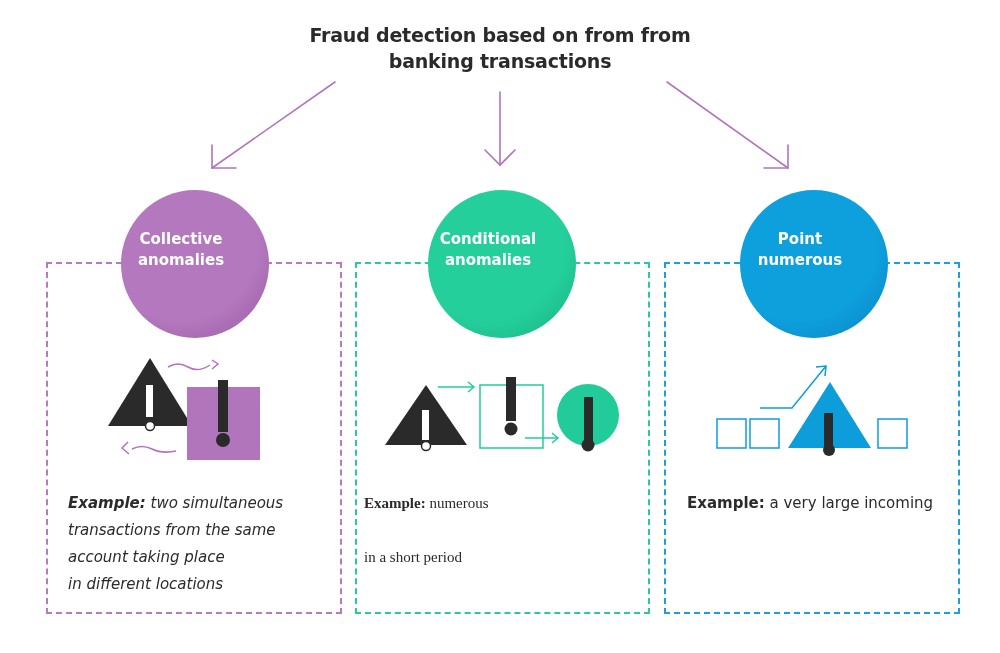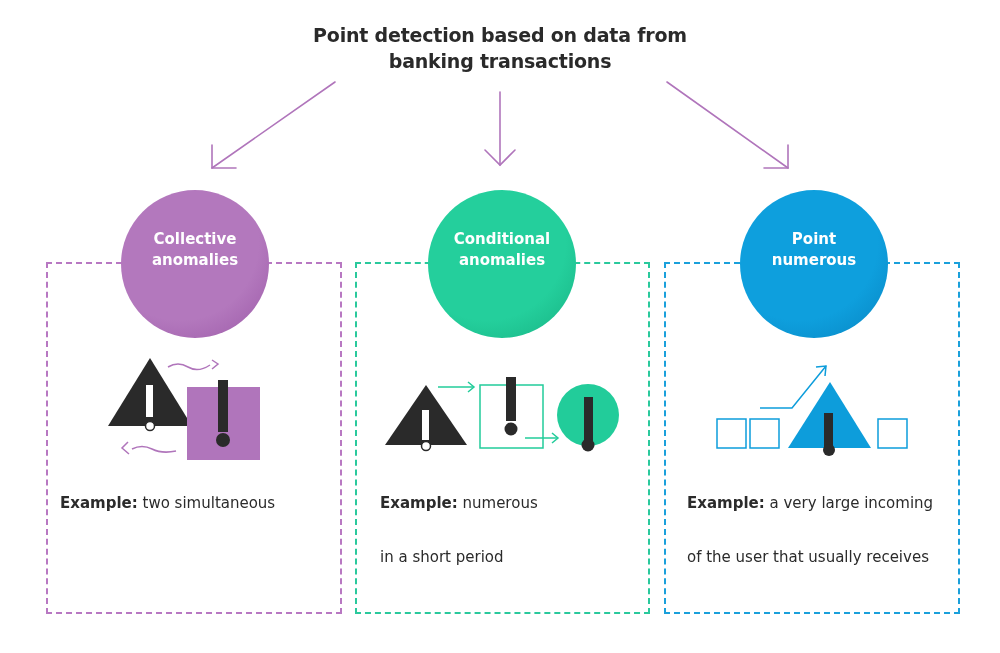--- a/index.html
+++ b/index.html
@@ -3,31 +3,31 @@
 <meta charset="utf-8">
 <style>
   html, body { margin: 0; padding: 0; background: #ffffff; }
   body { width: 1000px; height: 653px; position: relative; overflow: hidden;
          font-family: "DejaVu Sans", "Liberation Sans", sans-serif; color: #2b2b2b; }
   .title { position: absolute; left: 300px; top: 22px; width: 400px; text-align: center;
            font-weight: bold; font-size: 19px; line-height: 26px; color: #2a2a2a; letter-spacing: -0.2px; }
   svg.arrows { position: absolute; left: 0; top: 0; }
   .panel { position: absolute; top: 262px; height: 352px; border: 2px dashed; box-sizing: border-box; }
   .circle { position: absolute; width: 148px; height: 148px; border-radius: 50%;
-            display: flex; align-items: center; justify-content: center; text-align: center;
+            display: flex; align-items: center; justify-content: flex-start; text-align: center;
             color: #fff; font-weight: bold; font-size: 15px; line-height: 21px; top: 190px; }
   .circle span { display: block; width: 120px; margin-top: -28px; }
   .example { position: absolute; top: 490px; font-size: 15px; line-height: 27px; color: #2b2b2b; }
   .example b { font-weight: bold; }
   svg.illus { position: absolute; }
 </style>
 </head>
 <body>
 
-<div class="title">Point detection based on data from banking transactions</div>
+<div class="title">Fraud detection based on from from banking transactions</div>
 
 <svg class="arrows" width="1000" height="200">
   <g fill="none" stroke="#b075bb" stroke-width="1.6" stroke-linecap="round">
     <line x1="335" y1="82" x2="212" y2="168"></line>
     <polyline points="212,145 212,168 236,168"></polyline>
     <line x1="500" y1="92" x2="500" y2="165"></line>
     <polyline points="485,150 500,165 515,150"></polyline>
     <line x1="667" y1="82" x2="788" y2="168"></line>
     <polyline points="764,168 788,168 788,145"></polyline>
   </g>
@@ -42,25 +42,26 @@
   <polyline points="112,5 118,9 112,14" fill="none" stroke="#b075bb" stroke-width="1.5"></polyline>
   <path d="M32 94 q10 -5 20 0 t24 2" fill="none" stroke="#b075bb" stroke-width="1.5"></path>
   <polyline points="28,87 22,93 29,99" fill="none" stroke="#b075bb" stroke-width="1.5"></polyline>
   <polygon points="50,3 92,71 8,71" fill="#2a2a2a"></polygon>
   <rect x="46" y="30" width="7" height="32" fill="#fff"></rect>
   <circle cx="50" cy="71" r="4.5" fill="#fff" stroke="#2a2a2a" stroke-width="1.5"></circle>
   <rect x="87" y="32" width="73" height="73" fill="#b075bb"></rect>
   <rect x="118" y="25" width="10" height="52" fill="#2a2a2a"></rect>
   <circle cx="123" cy="85" r="7" fill="#2a2a2a"></circle>
 </svg>
-<div class="example" style="left:60px;">
+<div class="example" style="left:68px;font-style:italic;">
   <b>Example:</b>
   <span>two simultaneous</span><br>
-  <br>
-  <br>
+  <span>transactions from the same</span><br>
+  <span>account taking place</span><br>
+  <span>in different locations</span>
 </div>
 
 <div class="panel" style="left:355px; width:295px; border-color:#2ac99c;"></div>
 <div class="circle" style="left:428px; background: radial-gradient(circle at 40% 35%, #24cf9c 60%, #16b081 100%);">
   <span>Conditional anomalies</span>
 </div>
 <svg class="illus" style="left:380px; top:375px;" width="250" height="85">
   <line x1="58" y1="12" x2="94" y2="12" stroke="#22cc9a" stroke-width="1.5"></line>
   <polyline points="88,7 94,12 88,17" fill="none" stroke="#22cc9a" stroke-width="1.5"></polyline>
   <polygon points="46,10 87,70 5,70" fill="#2a2a2a"></polygon>
@@ -68,21 +69,21 @@
   <circle cx="46" cy="71" r="4.5" fill="#fff" stroke="#2a2a2a" stroke-width="1.5"></circle>
   <rect x="100" y="10" width="63" height="63" fill="none" stroke="#22cc9a" stroke-width="1.5"></rect>
   <rect x="126" y="2" width="10" height="44" fill="#2a2a2a"></rect>
   <circle cx="131" cy="54" r="6.5" fill="#2a2a2a"></circle>
   <line x1="145" y1="63" x2="178" y2="63" stroke="#22cc9a" stroke-width="1.5"></line>
   <polyline points="172,58 178,63 172,68" fill="none" stroke="#22cc9a" stroke-width="1.5"></polyline>
   <circle cx="208" cy="40" r="31" fill="#22cc9a"></circle>
   <rect x="204" y="22" width="9" height="44" fill="#2a2a2a"></rect>
   <circle cx="208" cy="70" r="6.5" fill="#2a2a2a"></circle>
 </svg>
-<div class="example" style="left:380px;">
+<div class="example" style="left:364px;font-family:Liberation Serif, serif;">
   <b>Example:</b>
   <span>numerous</span><br>
   <br>
   <span>in a short period</span>
 </div>
 
 <div class="panel" style="left:664px; width:296px; border-color:#1aa0db;"></div>
 <div class="circle" style="left:740px; background: radial-gradient(circle at 40% 35%, #0e9fdd 60%, #0783c0 100%);">
   <span>Point numerous</span>
 </div>
@@ -93,14 +94,14 @@
   <rect x="40" y="59" width="29" height="29" fill="none" stroke="#0d9ddb" stroke-width="1.5"></rect>
   <polygon points="120,22 161,88 78,88" fill="#0d9ddb"></polygon>
   <rect x="114" y="53" width="9" height="34" fill="#2a2a2a"></rect>
   <circle cx="119" cy="90" r="6" fill="#2a2a2a"></circle>
   <rect x="168" y="59" width="29" height="29" fill="none" stroke="#0d9ddb" stroke-width="1.5"></rect>
 </svg>
 <div class="example" style="left:687px;">
   <b>Example:</b>
   <span>a very large incoming</span><br>
   <br>
-  <span>of the user that usually receives</span><br>
+  <br>
 </div>
 
 </body></html>

